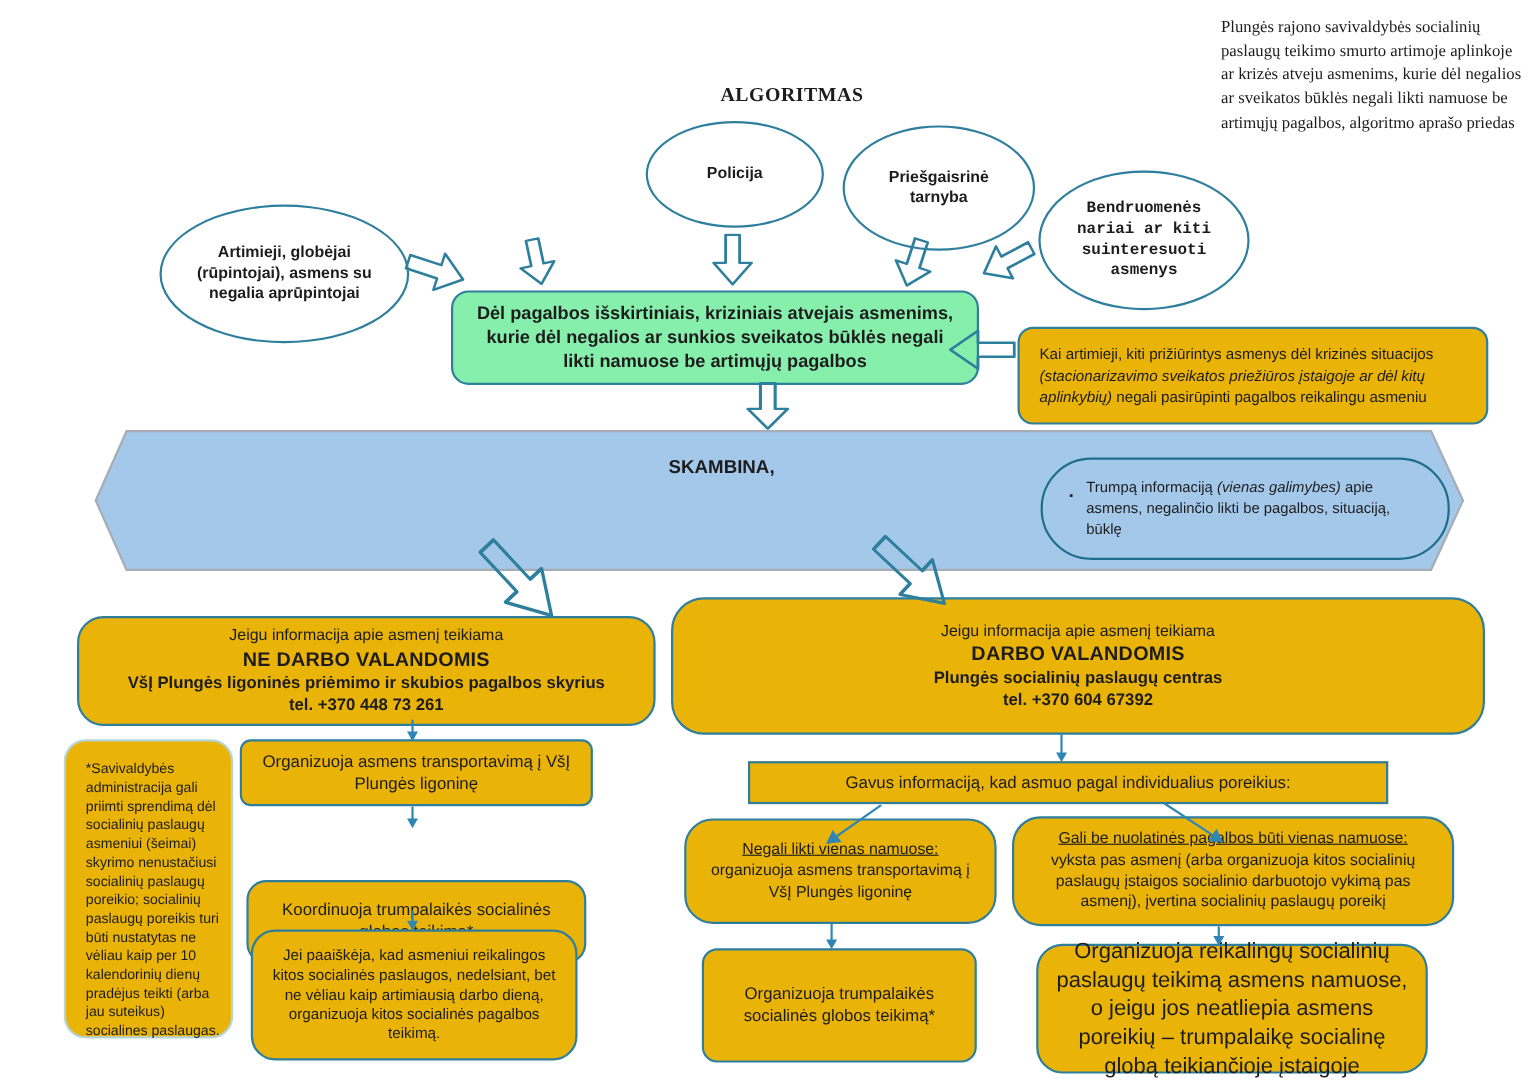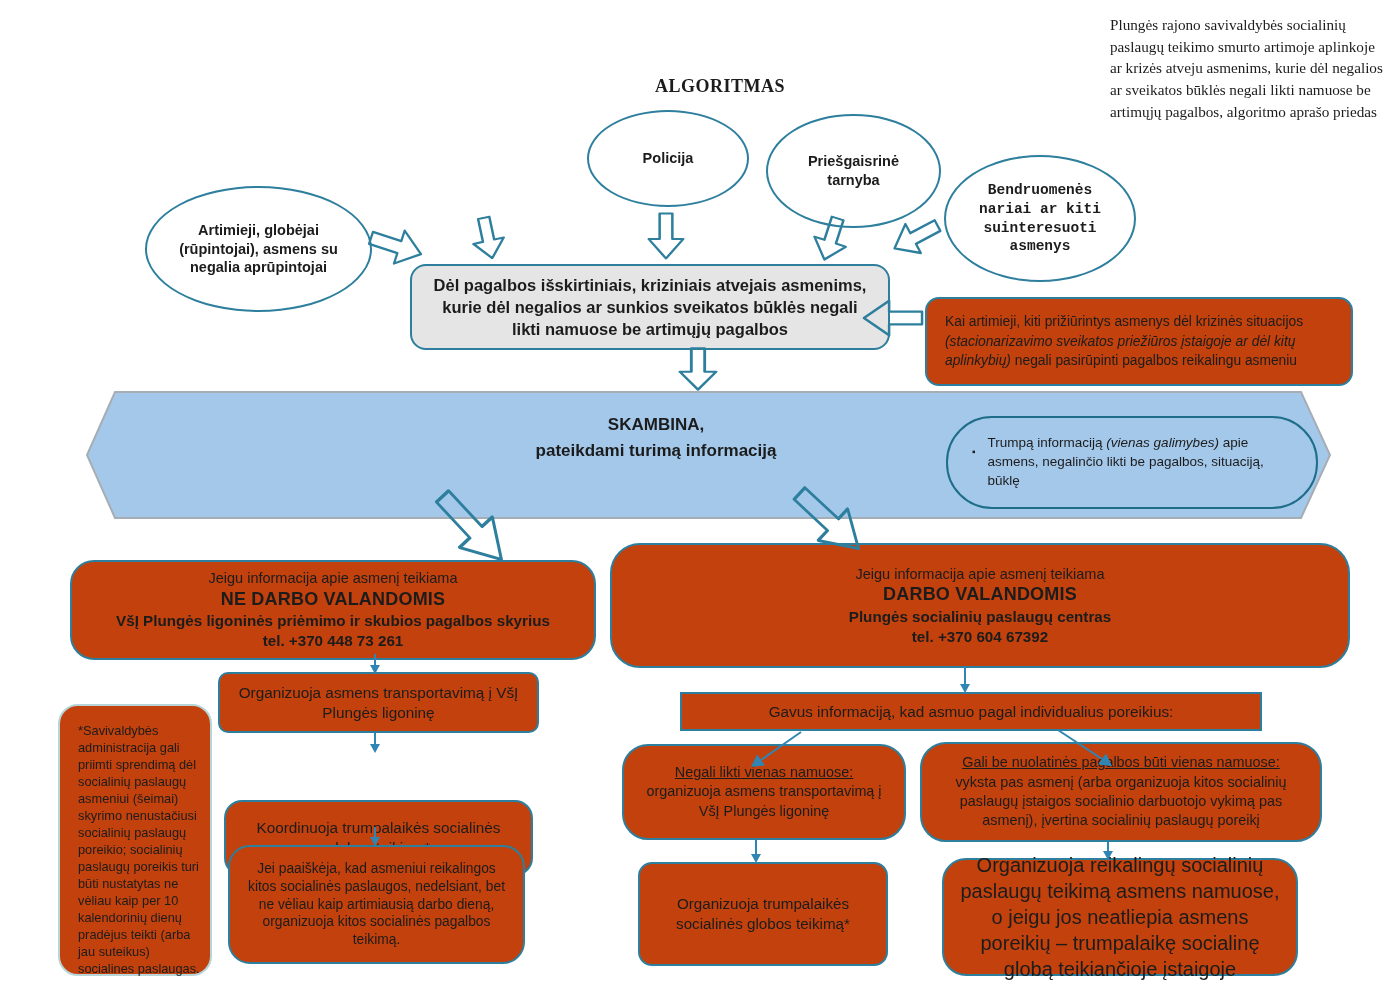--- a/index.html
+++ b/index.html
@@ -3,35 +3,35 @@
 <meta charset="utf-8">
 <style>
   html,body{margin:0;padding:0;background:#fff;}
   .canvas{position:relative;width:1400px;height:990px;background:#fff;overflow:hidden;
           font-family:"Liberation Sans",sans-serif;color:#1c1c1c;}
   .abs{position:absolute;box-sizing:border-box;}
   .serif{font-family:"Liberation Serif",serif;}
   .ellipse{border:2px solid #2d7f9d;border-radius:50%;background:#fff;
            display:flex;align-items:center;justify-content:center;text-align:center;
            font-weight:bold;font-size:14.5px;line-height:1.28;padding:12px;}
-  .box{border:2px solid #2d7f9d;background:#c2410c;display:flex;flex-direction:column;
+  .box{border:2px solid #2d7f9d;background:#eab308;display:flex;flex-direction:column;
        align-items:center;justify-content:center;text-align:center;line-height:1.3;}
-  .green{background:#e5e5e5;border-width:2.5px;font-weight:bold;font-size:16.5px;line-height:1.35;}
+  .green{background:#86efac;border-width:2.5px;font-weight:bold;font-size:16.5px;line-height:1.35;}
   .callout{font-size:13.8px;line-height:1.42;padding:10px 18px;border-radius:14px;}
   .it{font-style:italic;}
   .u{text-decoration:underline;}
   .hl1{font-size:14.5px;}
   .hl2{font-weight:bold;font-size:18px;letter-spacing:.2px;}
   .hl3{font-weight:bold;font-size:15.2px;}
   .banner-text{font-weight:bold;font-size:17px;line-height:1.5;text-align:center;}
   .bullet-box{border:2px solid #1f6e89;border-radius:46px;display:flex;
               align-items:center;padding:10px 24px 10px 18px;font-size:13.5px;line-height:1.4;text-align:left;}
   .bullet-glyph{font-size:10px;margin:-22px 12px 0 6px;}
   .note{font-size:12.8px;line-height:1.33;text-align:left;align-items:flex-start;
-        justify-content:flex-start;padding:16px 10px 10px 18px;border:2px solid #b5d5d8;border-radius:20px;margin-top:32px;}
+        justify-content:flex-start;padding:16px 10px 10px 18px;border:2px solid #b5d5d8;border-radius:20px;}
   .step{font-size:15.3px;}
   .small{font-size:13.8px;}
   .case{font-size:14.4px;line-height:1.35;padding:8px 14px;}
 </style>
 </head>
 <body>
 
 <div class="canvas">
 
   <div class="abs serif" style="left:560px;top:76px;width:320px;text-align:center;font-weight:bold;font-size:18px;letter-spacing:.5px;">ALGORITMAS</div>
@@ -41,21 +41,20 @@
   <div class="abs ellipse" style="left:145px;top:186px;width:227px;height:126px;">Artimieji, globėjai (rūpintojai), asmens su negalia aprūpintojai</div>
   <div class="abs ellipse" style="left:587px;top:110px;width:162px;height:97px;">Policija</div>
   <div class="abs ellipse" style="left:766px;top:114px;width:175px;height:114px;">Priešgaisrinė tarnyba</div>
   <div class="abs ellipse" style="left:944px;top:155px;width:192px;height:127px;font-family:Liberation Mono, monospace;">Bendruomenės nariai ar kiti suinteresuoti asmenys</div>
 
   <svg class="abs" style="left:85px;top:390px;" width="1247" height="130">
     <polygon points="30,2 1216,2 1245,65 1216,128 30,128 2,65" fill="#a4c8ea" stroke="#a6adb5" stroke-width="2"></polygon>
   </svg>
   <div class="abs banner-text" style="left:456px;top:412px;width:400px;">
     <div>SKAMBINA,</div>
-    <div>pateikdami turimą informaciją</div>
   </div>
   <div class="abs bullet-box" style="left:946px;top:416px;width:372px;height:93px;">
     <span class="bullet-glyph">▪</span>
     <span><span>Trumpą informaciją </span><span class="it">(vienas galimybes)</span><span> apie asmens, negalinčio likti be pagalbos, situaciją, būklę</span></span>
   </div>
 
   <div class="abs box green" style="left:410px;top:264px;width:480px;height:86px;border-radius:16px;padding:6px 20px;">Dėl pagalbos išskirtiniais, kriziniais atvejais asmenims, kurie dėl negalios ar sunkios sveikatos būklės negali likti namuose be artimųjų pagalbos</div>
 
   <div class="abs box callout" style="left:925px;top:297px;width:428px;height:89px;">
     <div style="text-align:left;">

